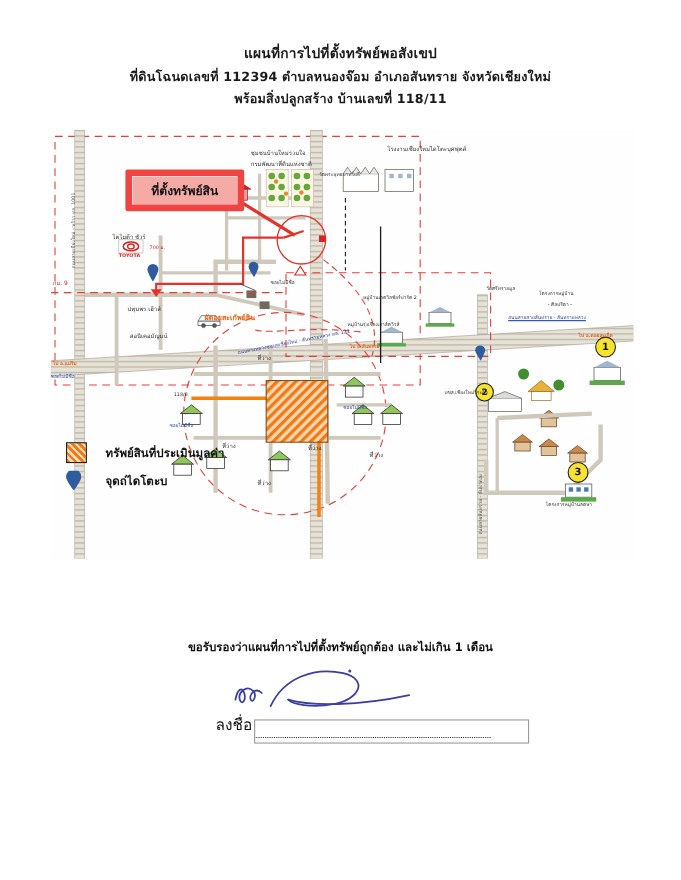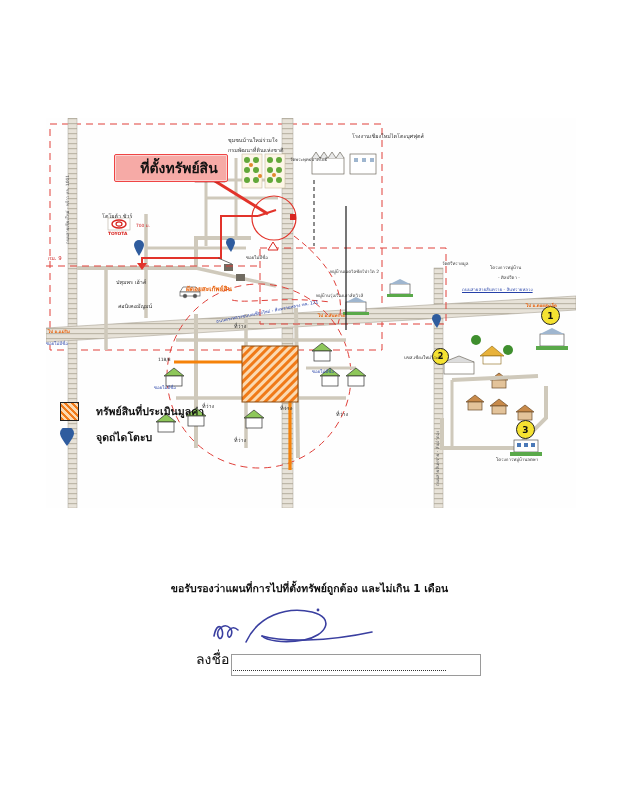--- a/index.html
+++ b/index.html
@@ -45,26 +45,25 @@
     transform-origin:0 0;
     transform:rotate(-90deg);
   }
   .mlabel.diag{transform-origin:0 0;transform:rotate(-11deg);}
 
   
   .callout{
     position:absolute;left:68px;top:36px;
     width:96px;height:26px;
     background:#f6aaa6;
-    border:1px solid #ef4444;
+    border:6px solid #ef4444;
     border-radius:2px;
     display:flex;align-items:center;justify-content:center;
-    font-size:14px;font-weight:bold;color:#111;
+    font-size:11px;font-weight:bold;color:#111;
     box-shadow:0 0 0 .5px #fff inset;
-    padding-left:16px;
   }
 
   
   .legend{
     position:absolute;left:60px;top:398px;
     width:230px;
   }
   .lrow{display:flex;align-items:center;height:26px;}
   .lsym{width:30px;display:flex;align-items:center;justify-content:flex-start;}
   .sym-hatch{
@@ -106,20 +105,25 @@
   }
   .signname{
     margin-top:7px;text-align:center;font-size:10px;color:#111;
   }
 </style>
 </head>
 <body>
 
 <div class="page">
 
+  <div class="header">
+    <span class="h-line h1">แผนที่การไปที่ตั้งทรัพย์พอสังเขป</span>
+    <span class="h-line h2">ที่ดินโฉนดเลขที่ 112394  ตำบลหนองจ๊อม อำเภอสันทราย จังหวัดเชียงใหม่</span>
+    <span class="h-line h3">พร้อมสิ่งปลูกสร้าง บ้านเลขที่ 118/11</span>
+  </div>
 
   <div class="map">
 
     <svg width="530" height="390" viewBox="0 0 530 390">
       <defs>
         <pattern id="hatch" width="6" height="6" patternTransform="rotate(45)" patternUnits="userSpaceOnUse">
           <rect width="6" height="6" fill="#fbd9b0"></rect>
           <rect width="3" height="6" fill="#f07a18"></rect>
         </pattern>
         <pattern id="roadhatch" width="5" height="5" patternUnits="userSpaceOnUse">

